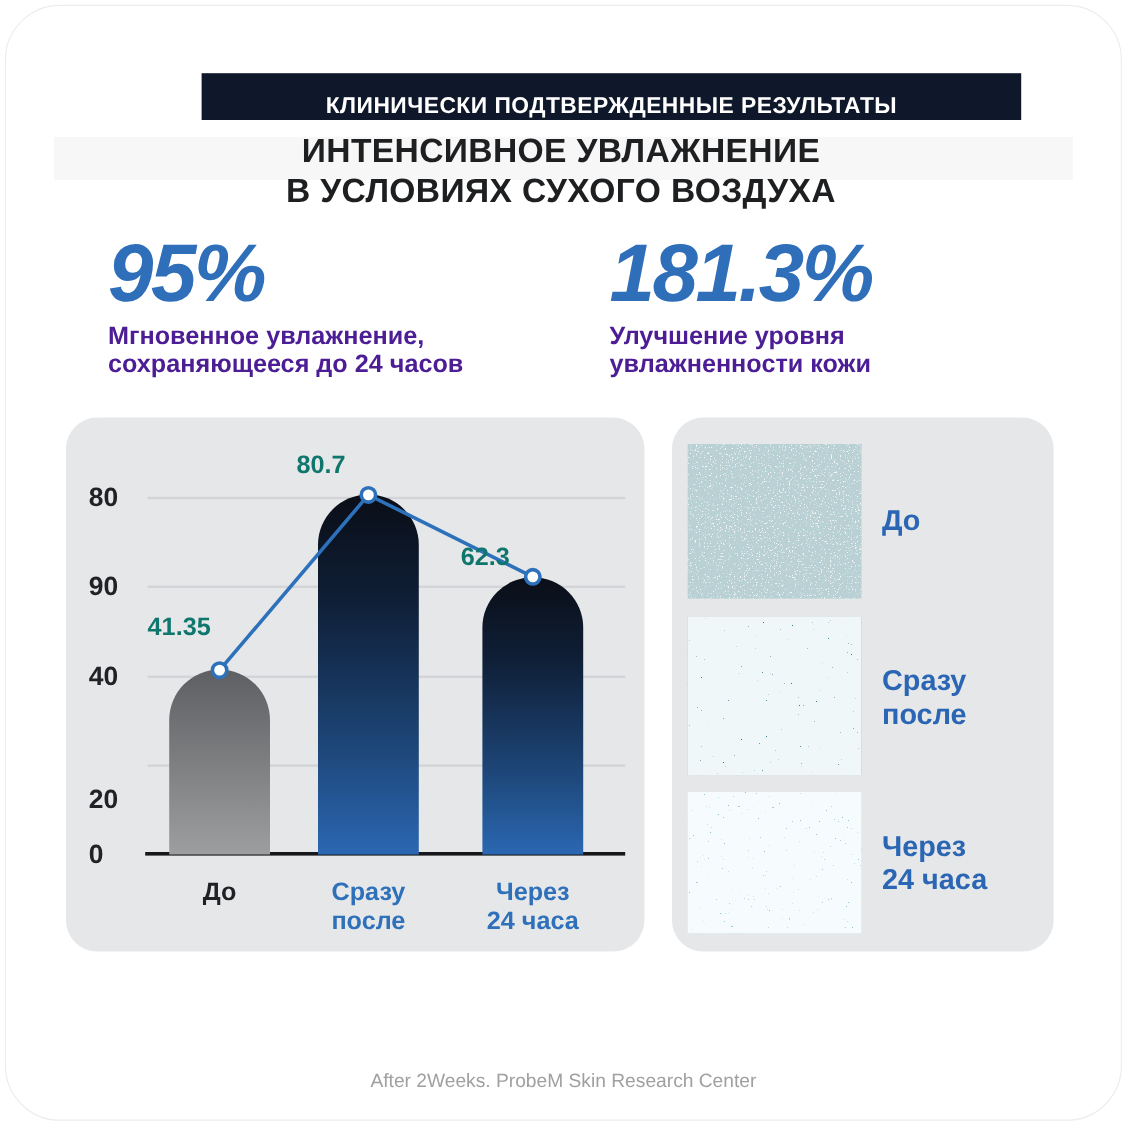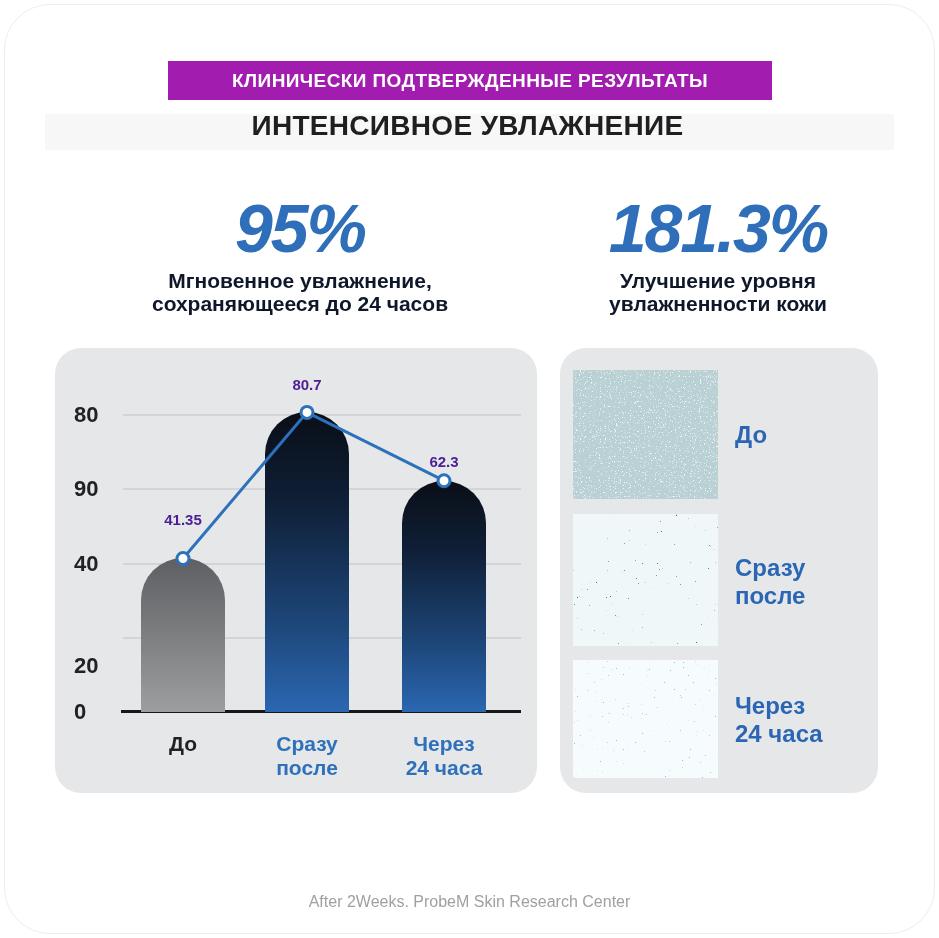--- a/index.html
+++ b/index.html
@@ -7,53 +7,53 @@
     width:939px;height:938px;background:#ffffff;position:relative;overflow:hidden;
     font-family:"Liberation Sans",sans-serif;
   }
 
   #card-border{
     position:absolute;inset:4px;border:1px solid #ededf0;border-radius:46px;pointer-events:none;
   }
 
   
   #banner{
-    position:absolute;left:168px;top:61px;width:604px;height:39px;
-    background:#a21caf;color:#ffffff;font-size:19px;font-weight:bold;letter-spacing:.4px;
-    display:flex;align-items:center;justify-content:center;
+    position:absolute;left:168px;top:61px;width:683px;height:39px;
+    background:#0f172a;color:#ffffff;font-size:19px;font-weight:bold;letter-spacing:.4px;
+    display:flex;align-items:flex-end;justify-content:center;
   }
   #title-band{position:absolute;left:45px;top:114px;width:849px;height:36px;background:#f7f7f8;}
   #title{
     position:absolute;left:0;top:109px;width:935px;text-align:center;
     font-size:28px;font-weight:bold;color:#1e1f21;line-height:33px;letter-spacing:.3px;
   }
 
   
-  .stat{position:absolute;top:192px;width:420px;text-align:center;}
+  .stat{position:absolute;top:192px;width:420px;}
   #stat-left{left:90px;}
   #stat-right{left:508px;}
   .stat-value{
     font-size:68px;font-style:italic;font-weight:bold;color:#2f6fb9;
     letter-spacing:-2px;line-height:72px;
   }
-  .stat-desc{margin-top:5px;font-size:21px;font-weight:bold;color:#0f172a;line-height:23px;}
+  .stat-desc{margin-top:5px;font-size:21px;font-weight:bold;color:#4c1d95;line-height:23px;}
 
   
   .panel{position:absolute;top:348px;height:445px;background:#e6e7e9;border-radius:26px;}
   #chart-panel{left:55px;width:482px;}
   #swatch-panel{left:560px;width:318px;}
 
   
   .grid-line{position:absolute;left:68px;width:398px;height:2px;background:#d2d4d7;}
   .axis-line{position:absolute;left:66px;top:362px;width:400px;height:3px;background:#17181a;}
   .y-tick{position:absolute;left:19px;width:48px;font-size:22px;font-weight:bold;color:#202226;}
   .bar{position:absolute;width:84px;border-radius:44px 44px 0 0;}
   .bar-gray{background:linear-gradient(180deg,#5d5f63 0%,#7c7d7f 48%,#9d9ea0 100%);}
   .bar-blue{background:linear-gradient(180deg,#0a0e17 0%,#0f1f37 30%,#1d4678 70%,#2b67b2 100%);}
-  .val-label{position:absolute;width:120px;text-align:center;font-size:15px;font-weight:bold;color:#4c1d95;}
+  .val-label{position:absolute;width:120px;text-align:left;font-size:21px;font-weight:bold;color:#0f766e;}
   .x-label{
     position:absolute;top:384px;width:130px;text-align:center;
     font-size:21px;font-weight:bold;line-height:24px;white-space:pre-line;
   }
   #line-overlay{position:absolute;left:0;top:0;}
 
   
   .swatch{position:absolute;left:13px;width:145px;display:block;}
   .swatch-label{
     position:absolute;left:175px;width:138px;font-size:24px;font-weight:bold;color:#2b66b4;
@@ -70,20 +70,21 @@
 <body>
 
 <div id="card-border"></div>
 
 <div id="banner">
   <span>КЛИНИЧЕСКИ ПОДТВЕРЖДЕННЫЕ РЕЗУЛЬТАТЫ</span>
 </div>
 <div id="title-band"></div>
 <div id="title">
   <div>ИНТЕНСИВНОЕ УВЛАЖНЕНИЕ</div>
+  <div>В УСЛОВИЯХ СУХОГО ВОЗДУХА</div>
 </div>
 
 <div class="stat" id="stat-left">
   <div class="stat-value">95%</div>
   <div class="stat-desc" style="white-space:pre-line;">Мгновенное увлажнение,
 сохраняющееся до 24 часов</div>
 </div>
 <div class="stat" id="stat-right">
   <div class="stat-value">181.3%</div>
   <div class="stat-desc" style="white-space:pre-line;">Улучшение уровня

